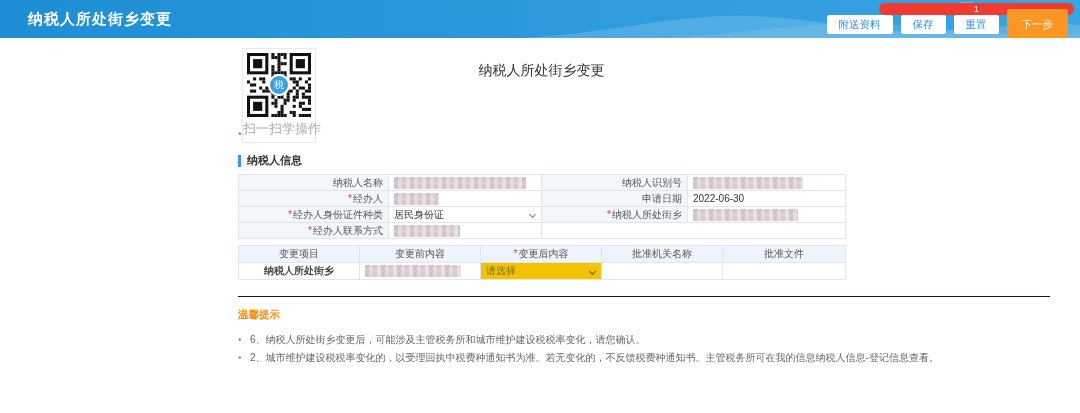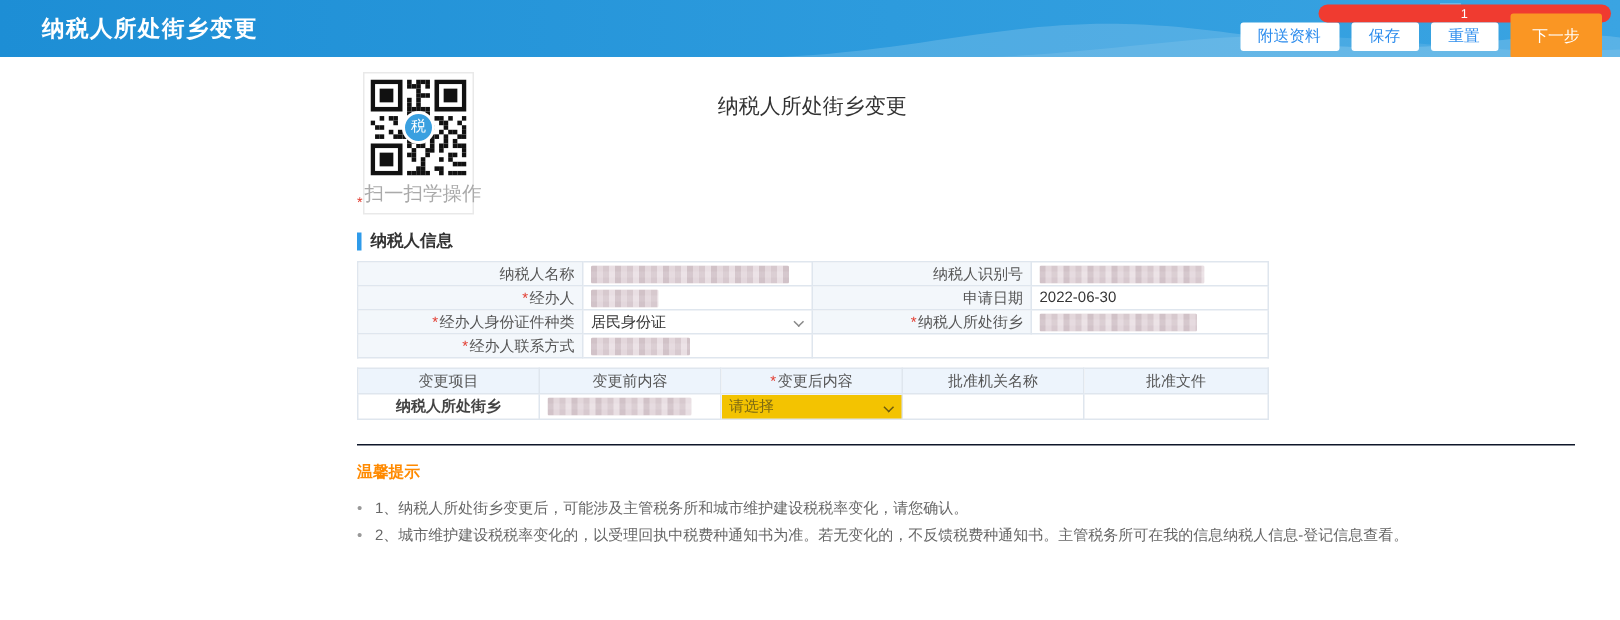--- a/index.html
+++ b/index.html
@@ -308,18 +308,18 @@
       </td>
       <td class="val"></td>
       <td class="val"></td>
     </tr>
   </tbody>
     </table>
 
   <div class="tips">
     <div class="tips-title">温馨提示</div>
     <ul>
-      <li>1、纳税人所处街乡变更后，可能涉及主管税务所和城市维护建设税税率变化，请您确认。</li>
+      <li>6、纳税人所处街乡变更后，可能涉及主管税务所和城市维护建设税税率变化，请您确认。</li>
       <li>2、城市维护建设税税率变化的，以受理回执中税费种通知书为准。若无变化的，不反馈税费种通知书。主管税务所可在我的信息纳税人信息-登记信息查看。</li>
     </ul>
   </div>
 
 </div>
 
 </body></html>

